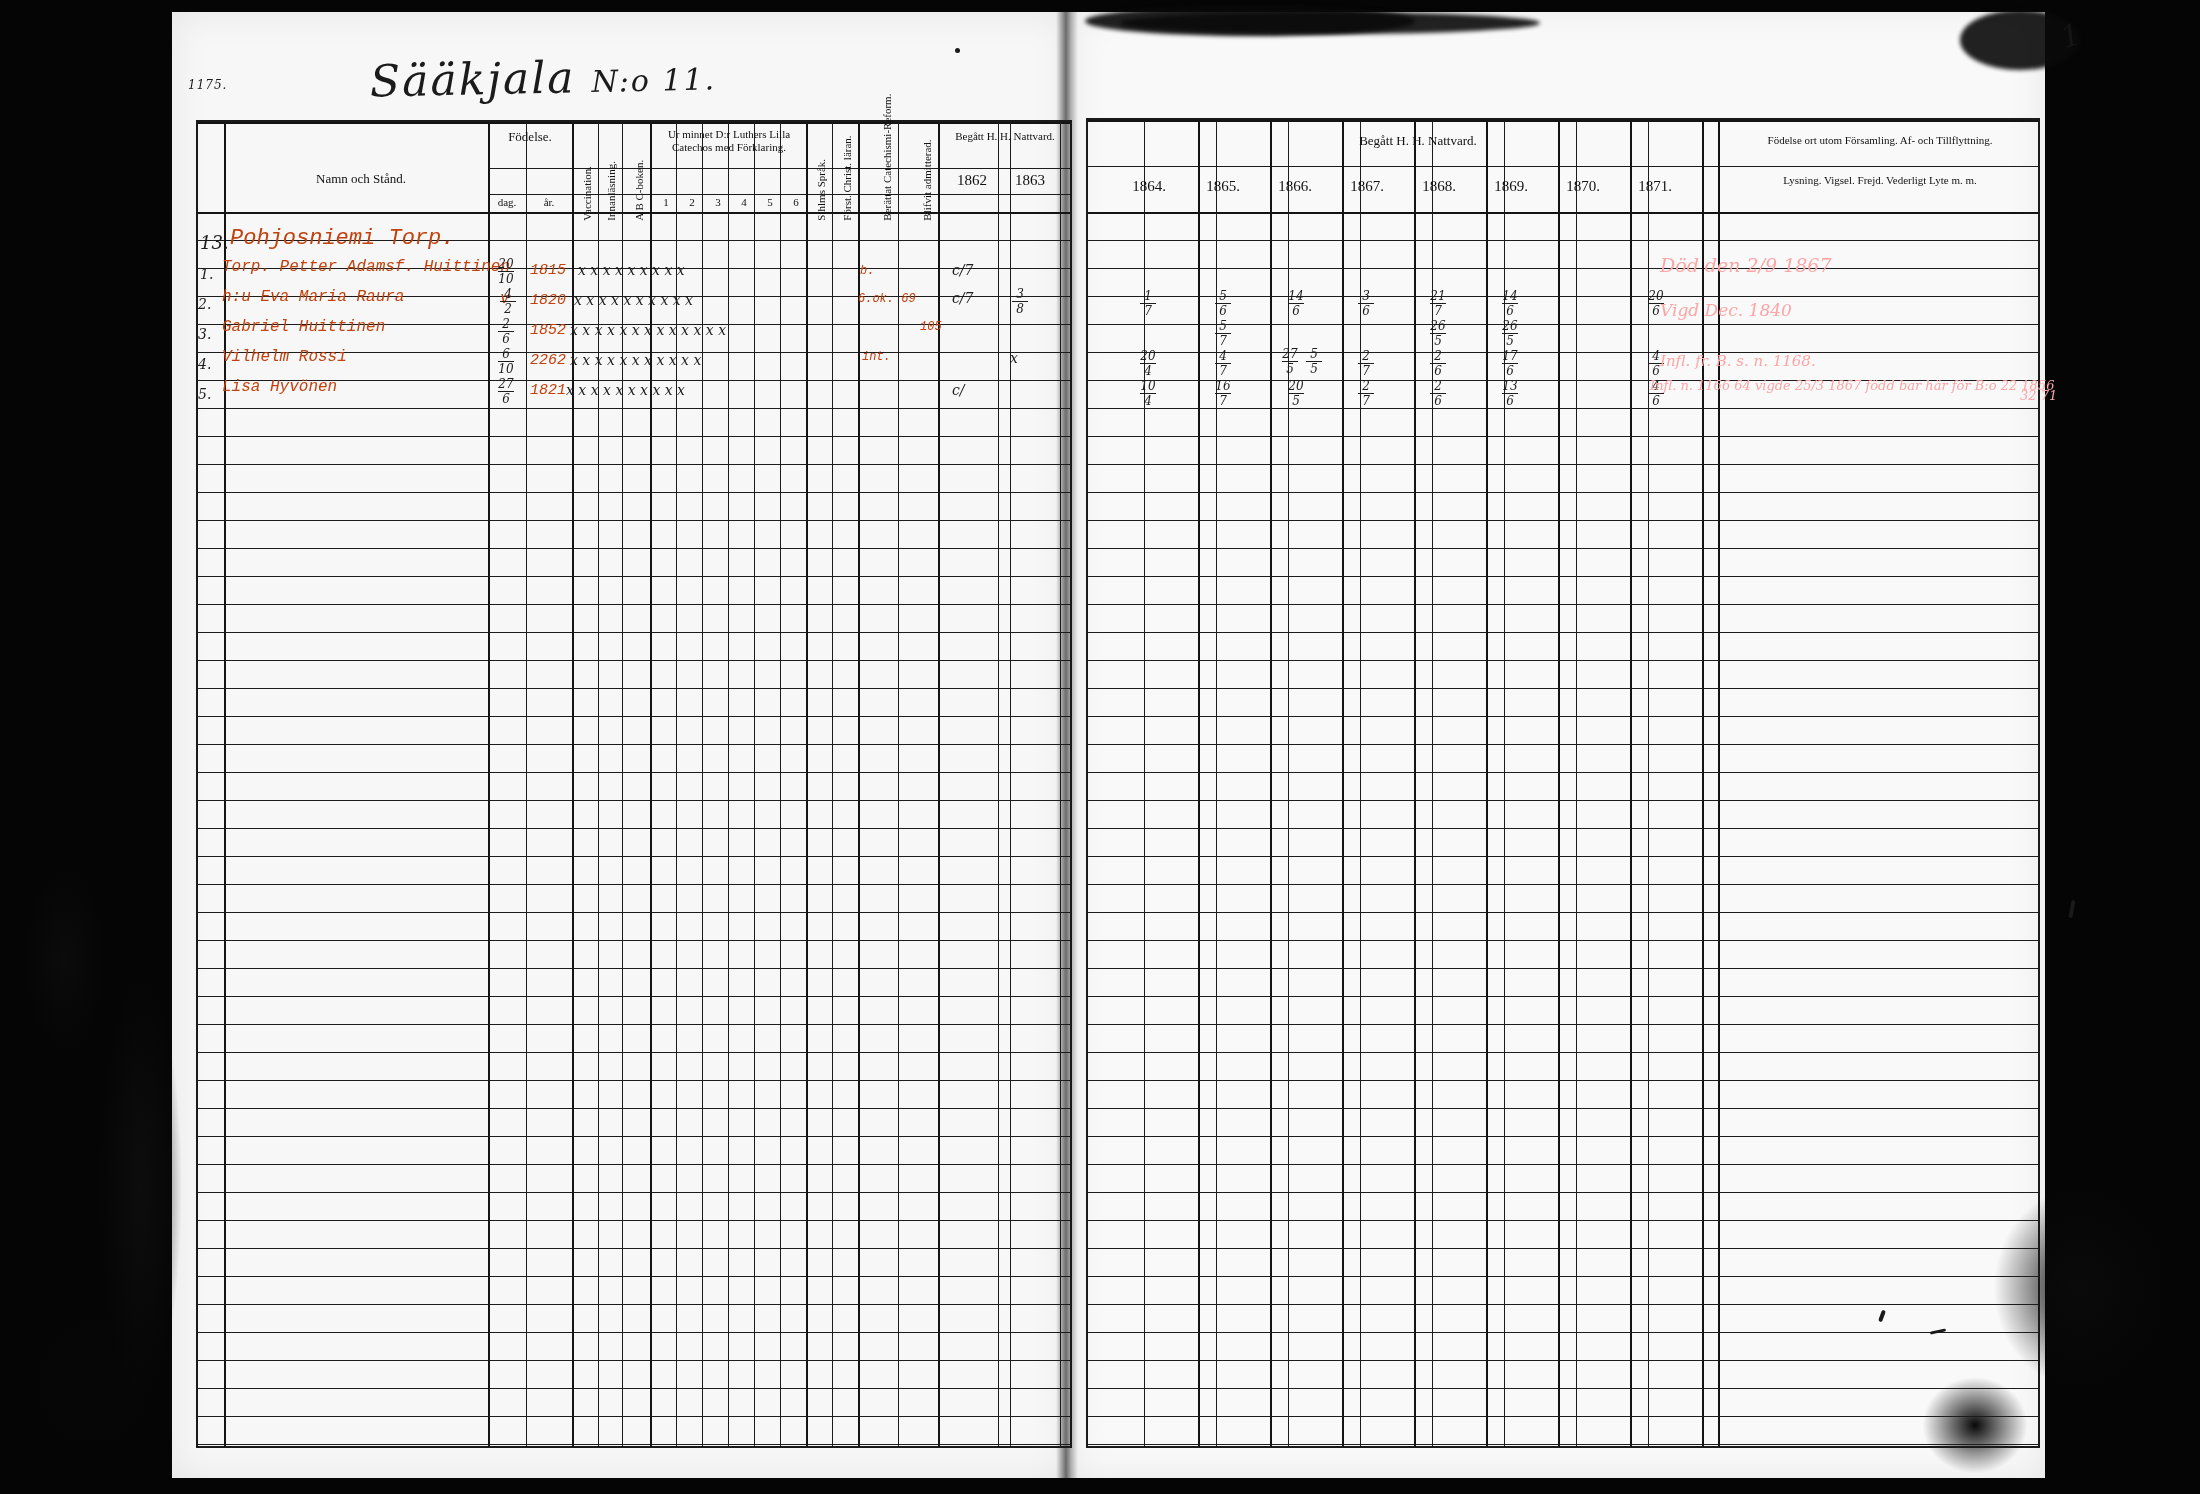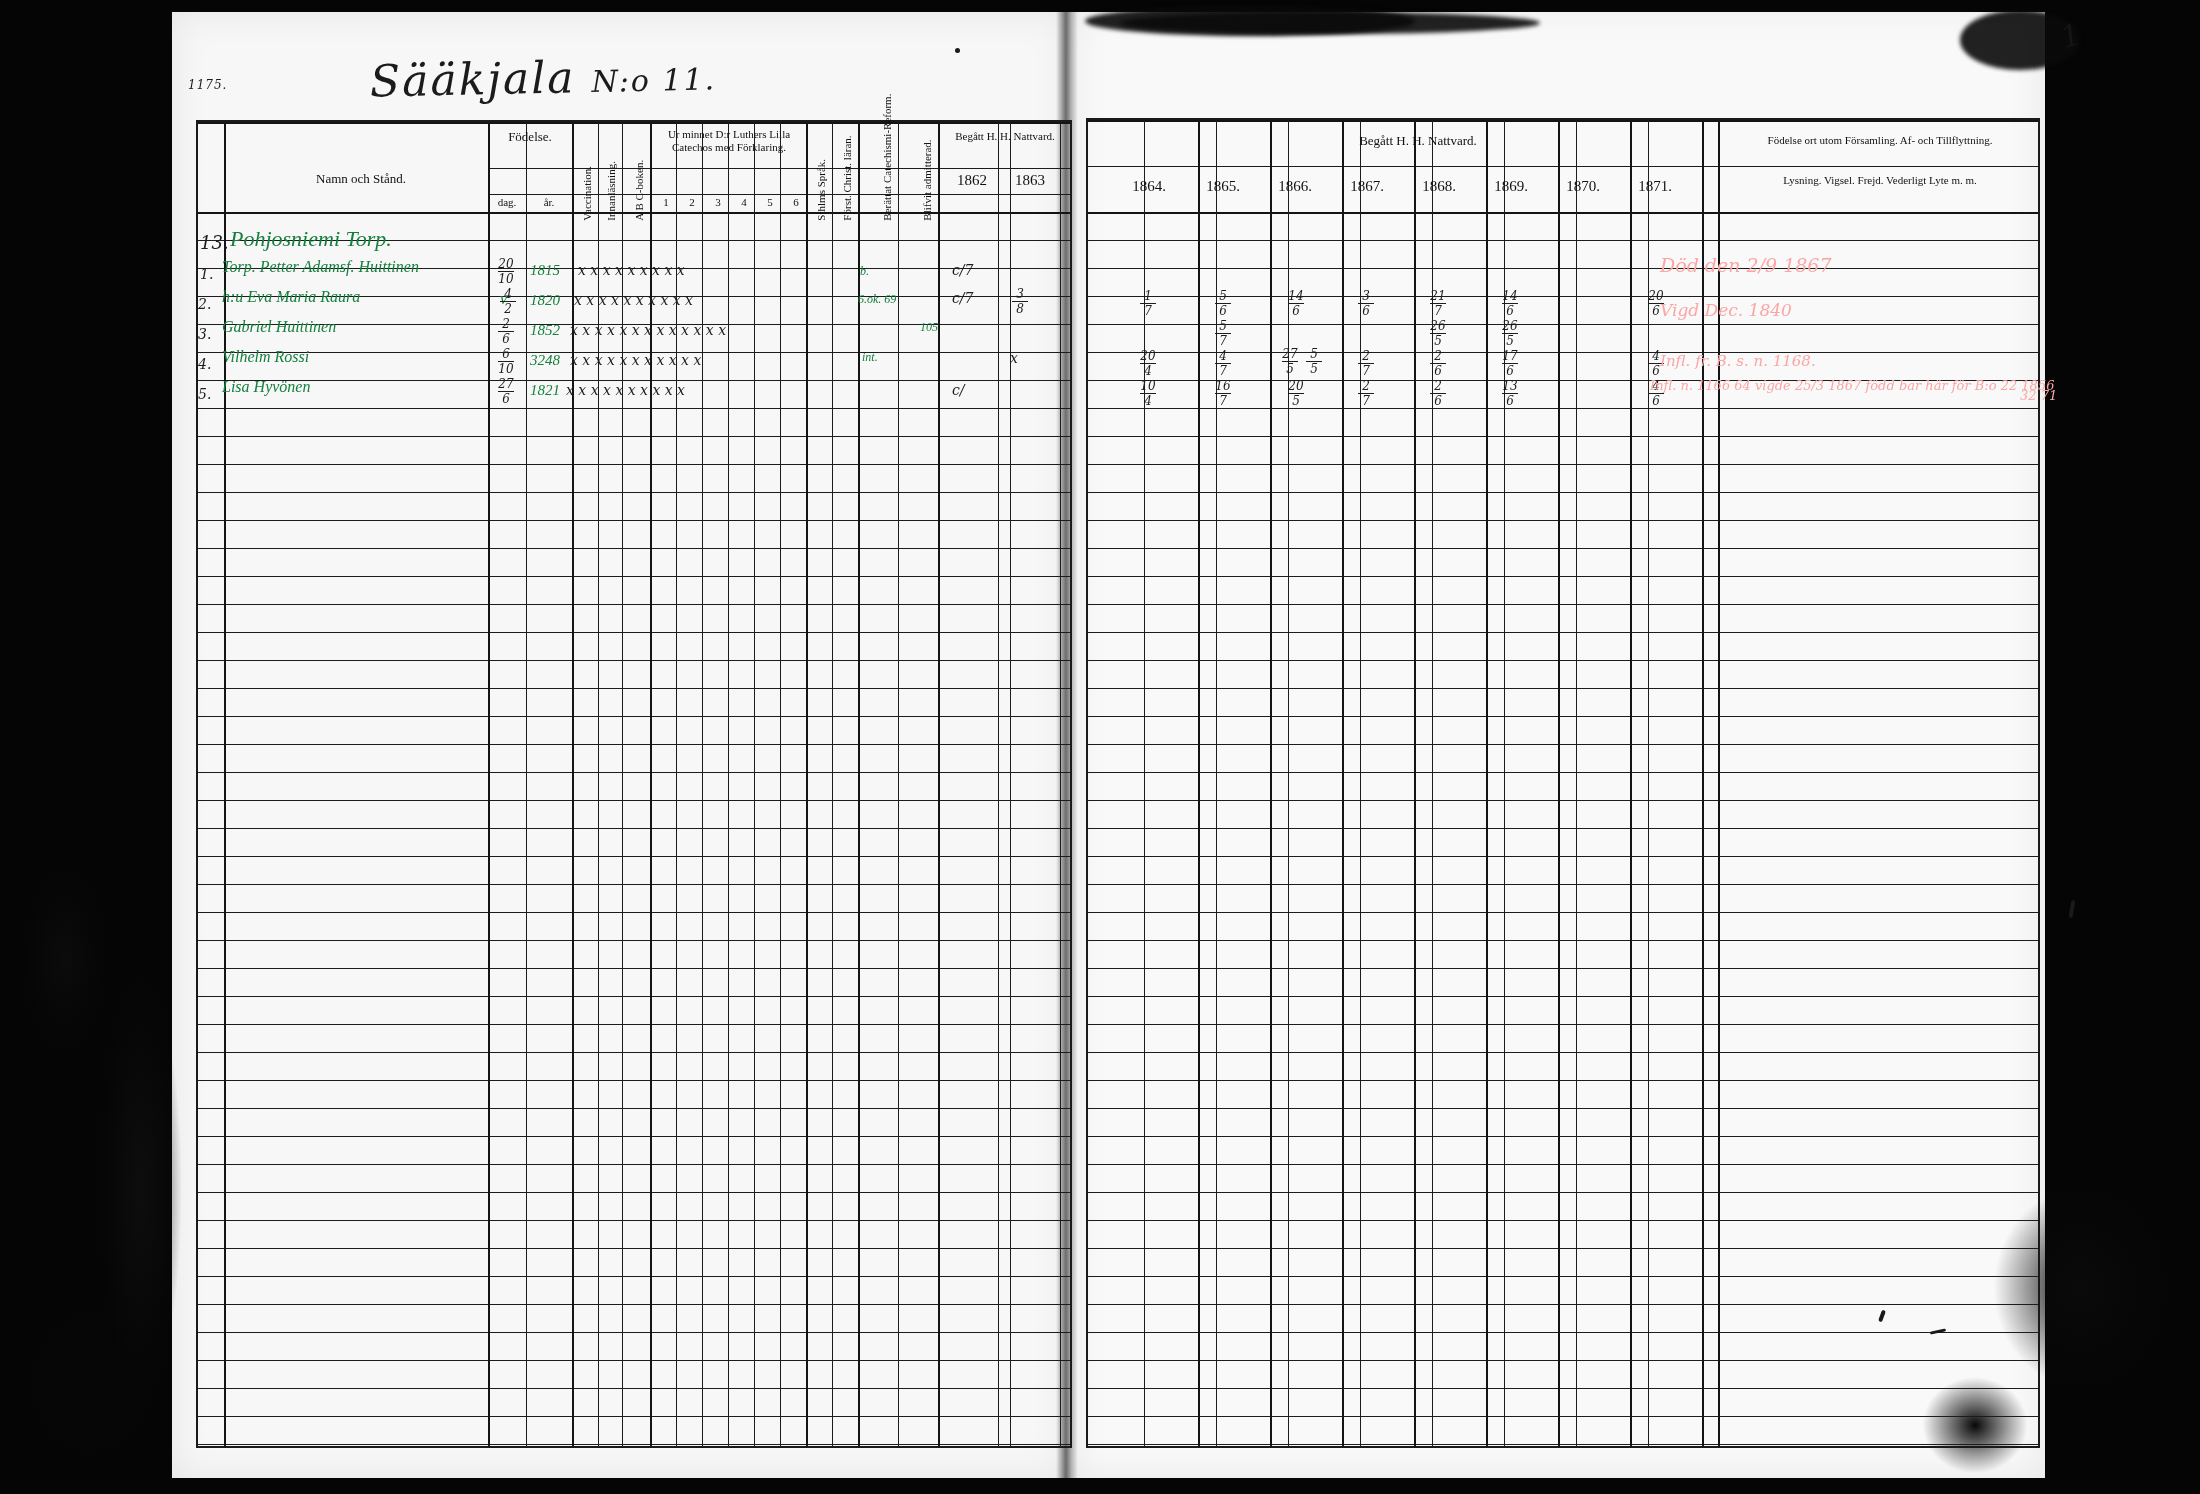--- a/index.html
+++ b/index.html
@@ -141,23 +141,23 @@
     text-align: center;
     font-size: 15px;
     color: #111;
     font-family: "Liberation Serif", serif;
   }
 
   
   .entry {
     position: absolute;
     white-space: nowrap;
-    font-family: Liberation Serif, serif;
+    font-family: Liberation Mono, monospace;
     font-style: italic;
-    color: #15803d;
+    color: #c2410c;
   }
   .entry.big { font-size: 22px; }
   .entry.mid { font-size: 16px; }
   .entry.sm  { font-size: 15px; }
   .entry.tiny{ font-size: 12px; }
   .rowno {
     position: absolute;
     font-family: "DejaVu Serif", serif;
     font-style: italic;
     font-size: 14px;
@@ -458,21 +458,21 @@
   <div class="mark" style="left:570px; top:322px;">x x x  x  x x x x x x x x x</div>
   <div class="entry tiny" style="left:920px; top:320px;">105</div>
 
   <div class="rowno" style="left:198px; top:356px;">4.</div>
   <div class="entry mid" style="left:222px; top:348px;">Vilhelm Rossi</div>
   <div class="frac" style="left:498px; top:348px;">
     <span class="n">6</span>
       <span class="bar"></span>
       <span class="d">10</span>
   </div>
-  <div class="entry sm" style="left:530px; top:352px;">3248</div>
+  <div class="entry sm" style="left:530px; top:352px;">2262</div>
   <div class="mark" style="left:570px; top:352px;">x x  x  x x x x x x x x</div>
   <div class="entry tiny" style="left:862px; top:350px;">int.</div>
   <div class="mark" style="left:1010px; top:350px;">x</div>
 
   <div class="rowno" style="left:198px; top:386px;">5.</div>
   <div class="entry mid" style="left:222px; top:378px;">Lisa Hyvönen</div>
   <div class="frac" style="left:498px; top:378px;">
     <span class="n">27</span>
       <span class="bar"></span>
       <span class="d">6</span>

